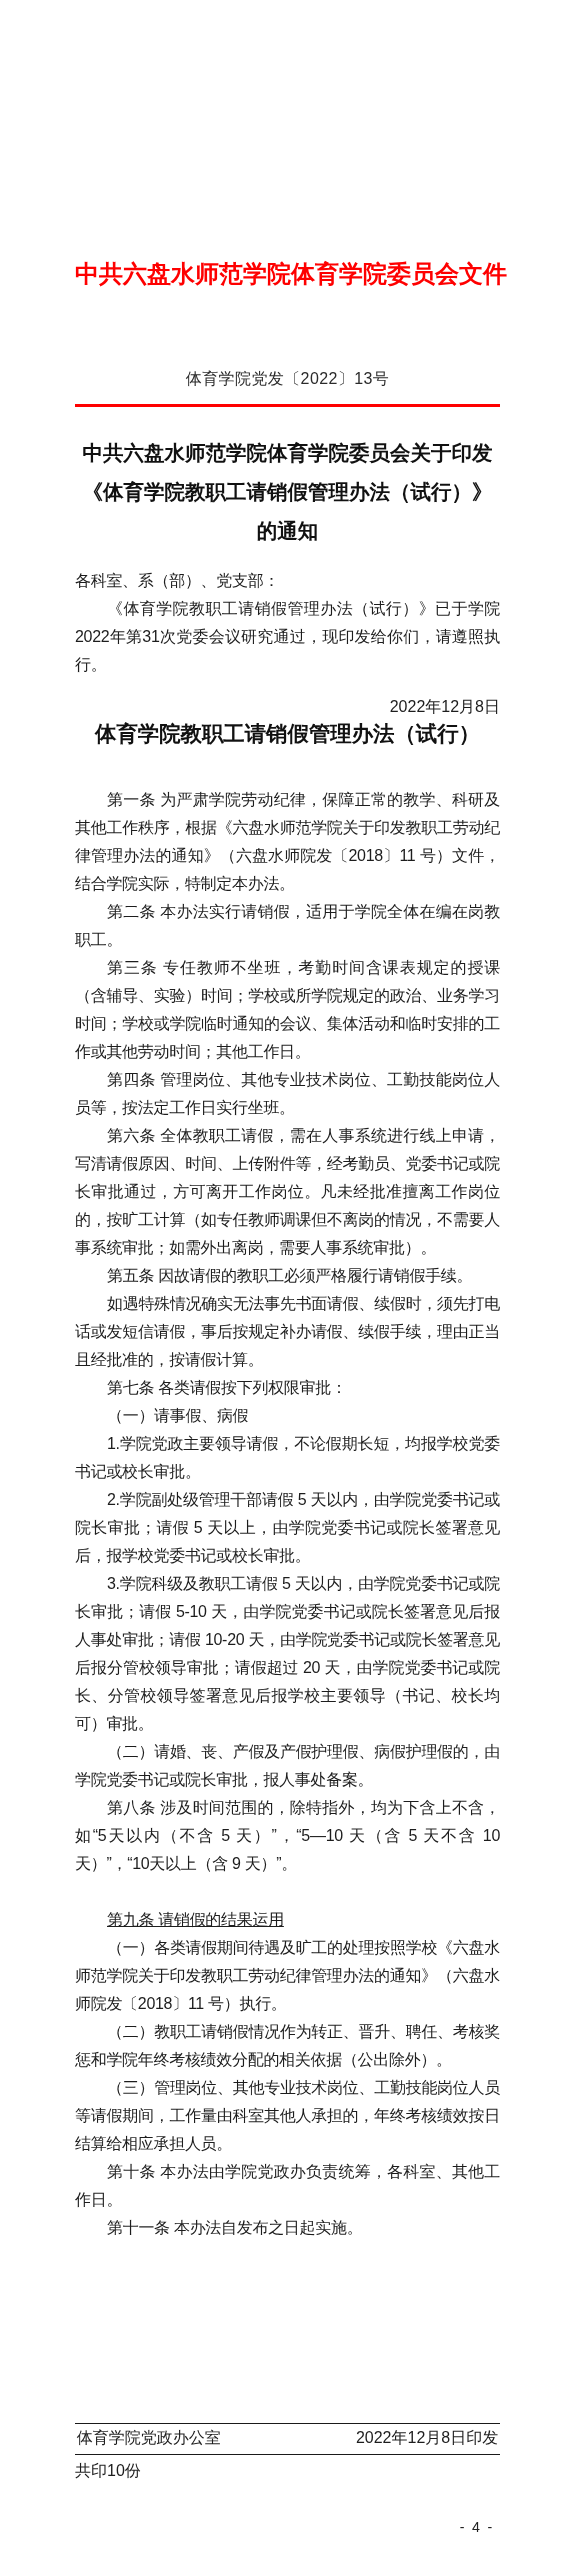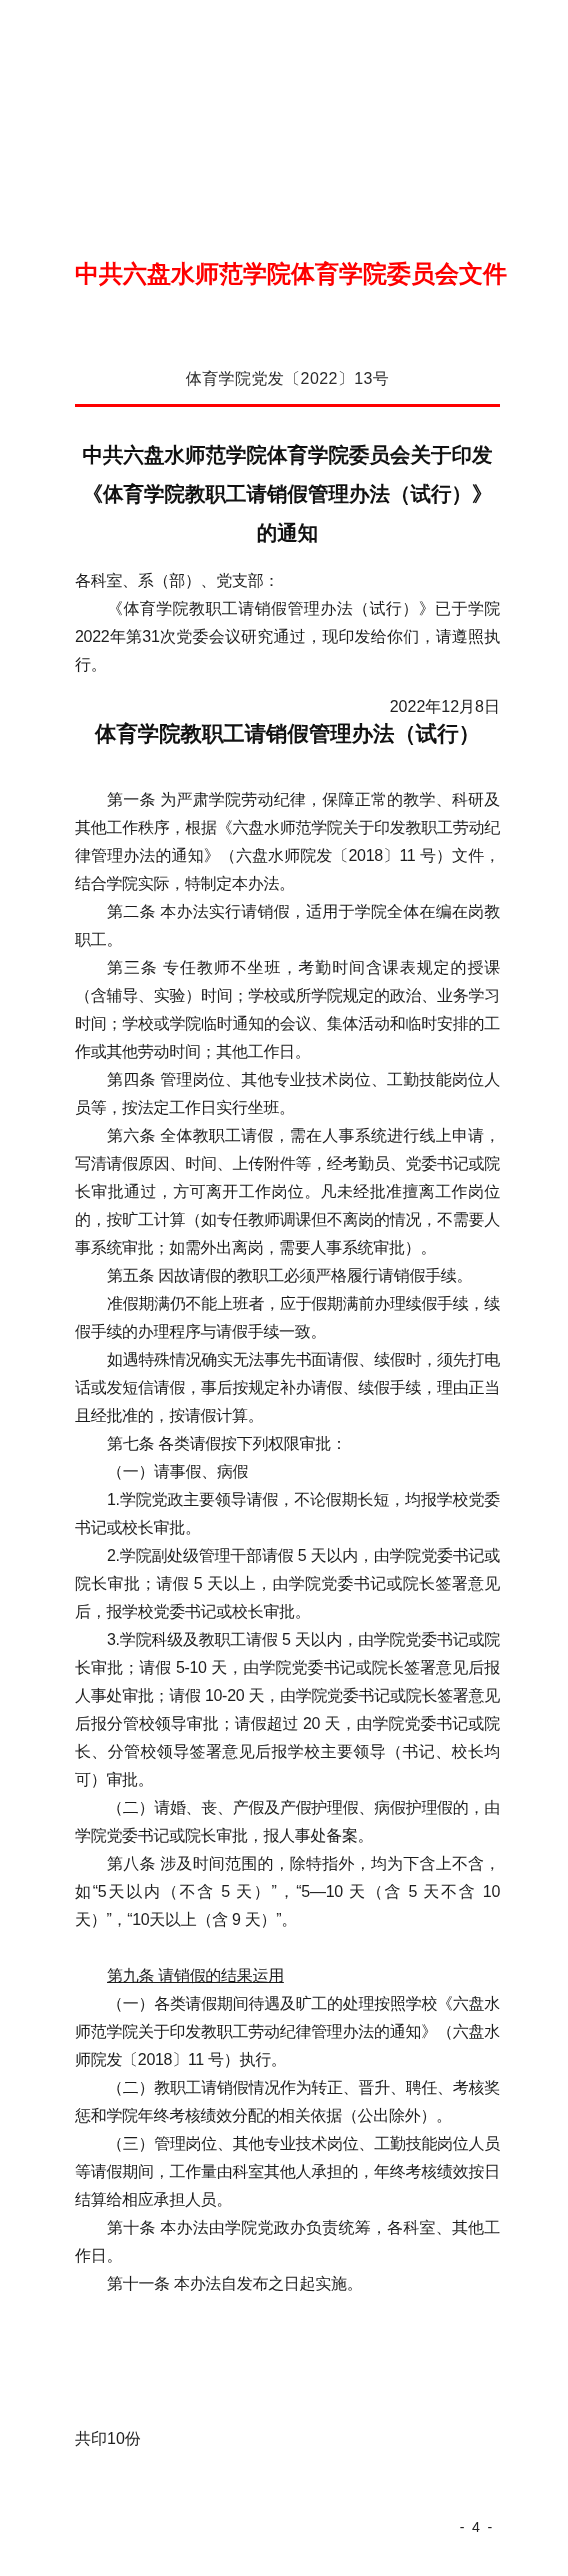--- a/index.html
+++ b/index.html
@@ -36,20 +36,21 @@
     height: 2.7px;
     background: #fe0000;
   }
   .notice-title {
     margin-top: 28.5px;
     font-size: 20.5px;
     font-weight: bold;
     line-height: 39px;
     text-align: center;
     color: #111;
+    font-family: Liberation Mono, monospace;
   }
   .salutation {
     margin-top: 14.2px;
     font-size: 16px;
     line-height: 28px;
     letter-spacing: -0.3px;
   }
   .notice-body {
     margin: 0;
     font-size: 16px;
@@ -141,37 +142,40 @@
 
     <div class="regulation-title">体育学院教职工请销假管理办法（试行）</div>
 
     <div class="regulation-body">
       <p>第一条 为严肃学院劳动纪律，保障正常的教学、科研及其他工作秩序，根据《六盘水师范学院关于印发教职工劳动纪律管理办法的通知》（六盘水师院发〔2018〕11 号）文件，结合学院实际，特制定本办法。</p>
       <p>第二条 本办法实行请销假，适用于学院全体在编在岗教职工。</p>
       <p>第三条 专任教师不坐班，考勤时间含课表规定的授课（含辅导、实验）时间；学校或所学院规定的政治、业务学习时间；学校或学院临时通知的会议、集体活动和临时安排的工作或其他劳动时间；其他工作日。</p>
       <p>第四条 管理岗位、其他专业技术岗位、工勤技能岗位人员等，按法定工作日实行坐班。</p>
       <p>第六条 全体教职工请假，需在人事系统进行线上申请，写清请假原因、时间、上传附件等，经考勤员、党委书记或院长审批通过，方可离开工作岗位。凡未经批准擅离工作岗位的，按旷工计算（如专任教师调课但不离岗的情况，不需要人事系统审批；如需外出离岗，需要人事系统审批）。</p>
       <p>第五条 因故请假的教职工必须严格履行请销假手续。</p>
-      <p>准假期满仍不能上班者，应于假期满前办理续假手续，续假手续的办理程序与请假手续一致。</p>
       <p>如遇特殊情况确实无法事先书面请假、续假时，须先打电话或发短信请假，事后按规定补办请假、续假手续，理由正当且经批准的，按请假计算。</p>
       <p>第七条 各类请假按下列权限审批：</p>
       <p>（一）请事假、病假</p>
       <p>1.学院党政主要领导请假，不论假期长短，均报学校党委书记或校长审批。</p>
       <p>2.学院副处级管理干部请假 5 天以内，由学院党委书记或院长审批；请假 5 天以上，由学院党委书记或院长签署意见后，报学校党委书记或校长审批。</p>
       <p>3.学院科级及教职工请假 5 天以内，由学院党委书记或院长审批；请假 5-10 天，由学院党委书记或院长签署意见后报人事处审批；请假 10-20 天，由学院党委书记或院长签署意见后报分管校领导审批；请假超过 20 天，由学院党委书记或院长、分管校领导签署意见后报学校主要领导（书记、校长均可）审批。</p>
       <p>（二）请婚、丧、产假及产假护理假、病假护理假的，由学院党委书记或院长审批，报人事处备案。</p>
       <p>第八条 涉及时间范围的，除特指外，均为下含上不含，如“5天以内（不含 5 天）”，“5—10 天（含 5 天不含 10 天）”，“10天以上（含 9 天）”。</p>
       <p class="gap-before">第九条 请销假的结果运用</p>
       <p>（一）各类请假期间待遇及旷工的处理按照学校《六盘水师范学院关于印发教职工劳动纪律管理办法的通知》（六盘水师院发〔2018〕11 号）执行。</p>
       <p>（二）教职工请销假情况作为转正、晋升、聘任、考核奖惩和学院年终考核绩效分配的相关依据（公出除外）。</p>
       <p>（三）管理岗位、其他专业技术岗位、工勤技能岗位人员等请假期间，工作量由科室其他人承担的，年终考核绩效按日结算给相应承担人员。</p>
       <p>第十条 本办法由学院党政办负责统筹，各科室、其他工作日。</p>
       <p>第十一条 本办法自发布之日起实施。</p>
     </div>
   </div>
 
   <div class="footer">
+    <div class="footer-row">
+      <span>体育学院党政办公室</span>
+      <span>2022年12月8日印发</span>
+    </div>
     <div class="footer-copies">共印10份</div>
   </div>
 
   <div class="page-number">- 4 -</div>
 </div>
 
 
 </body></html>

